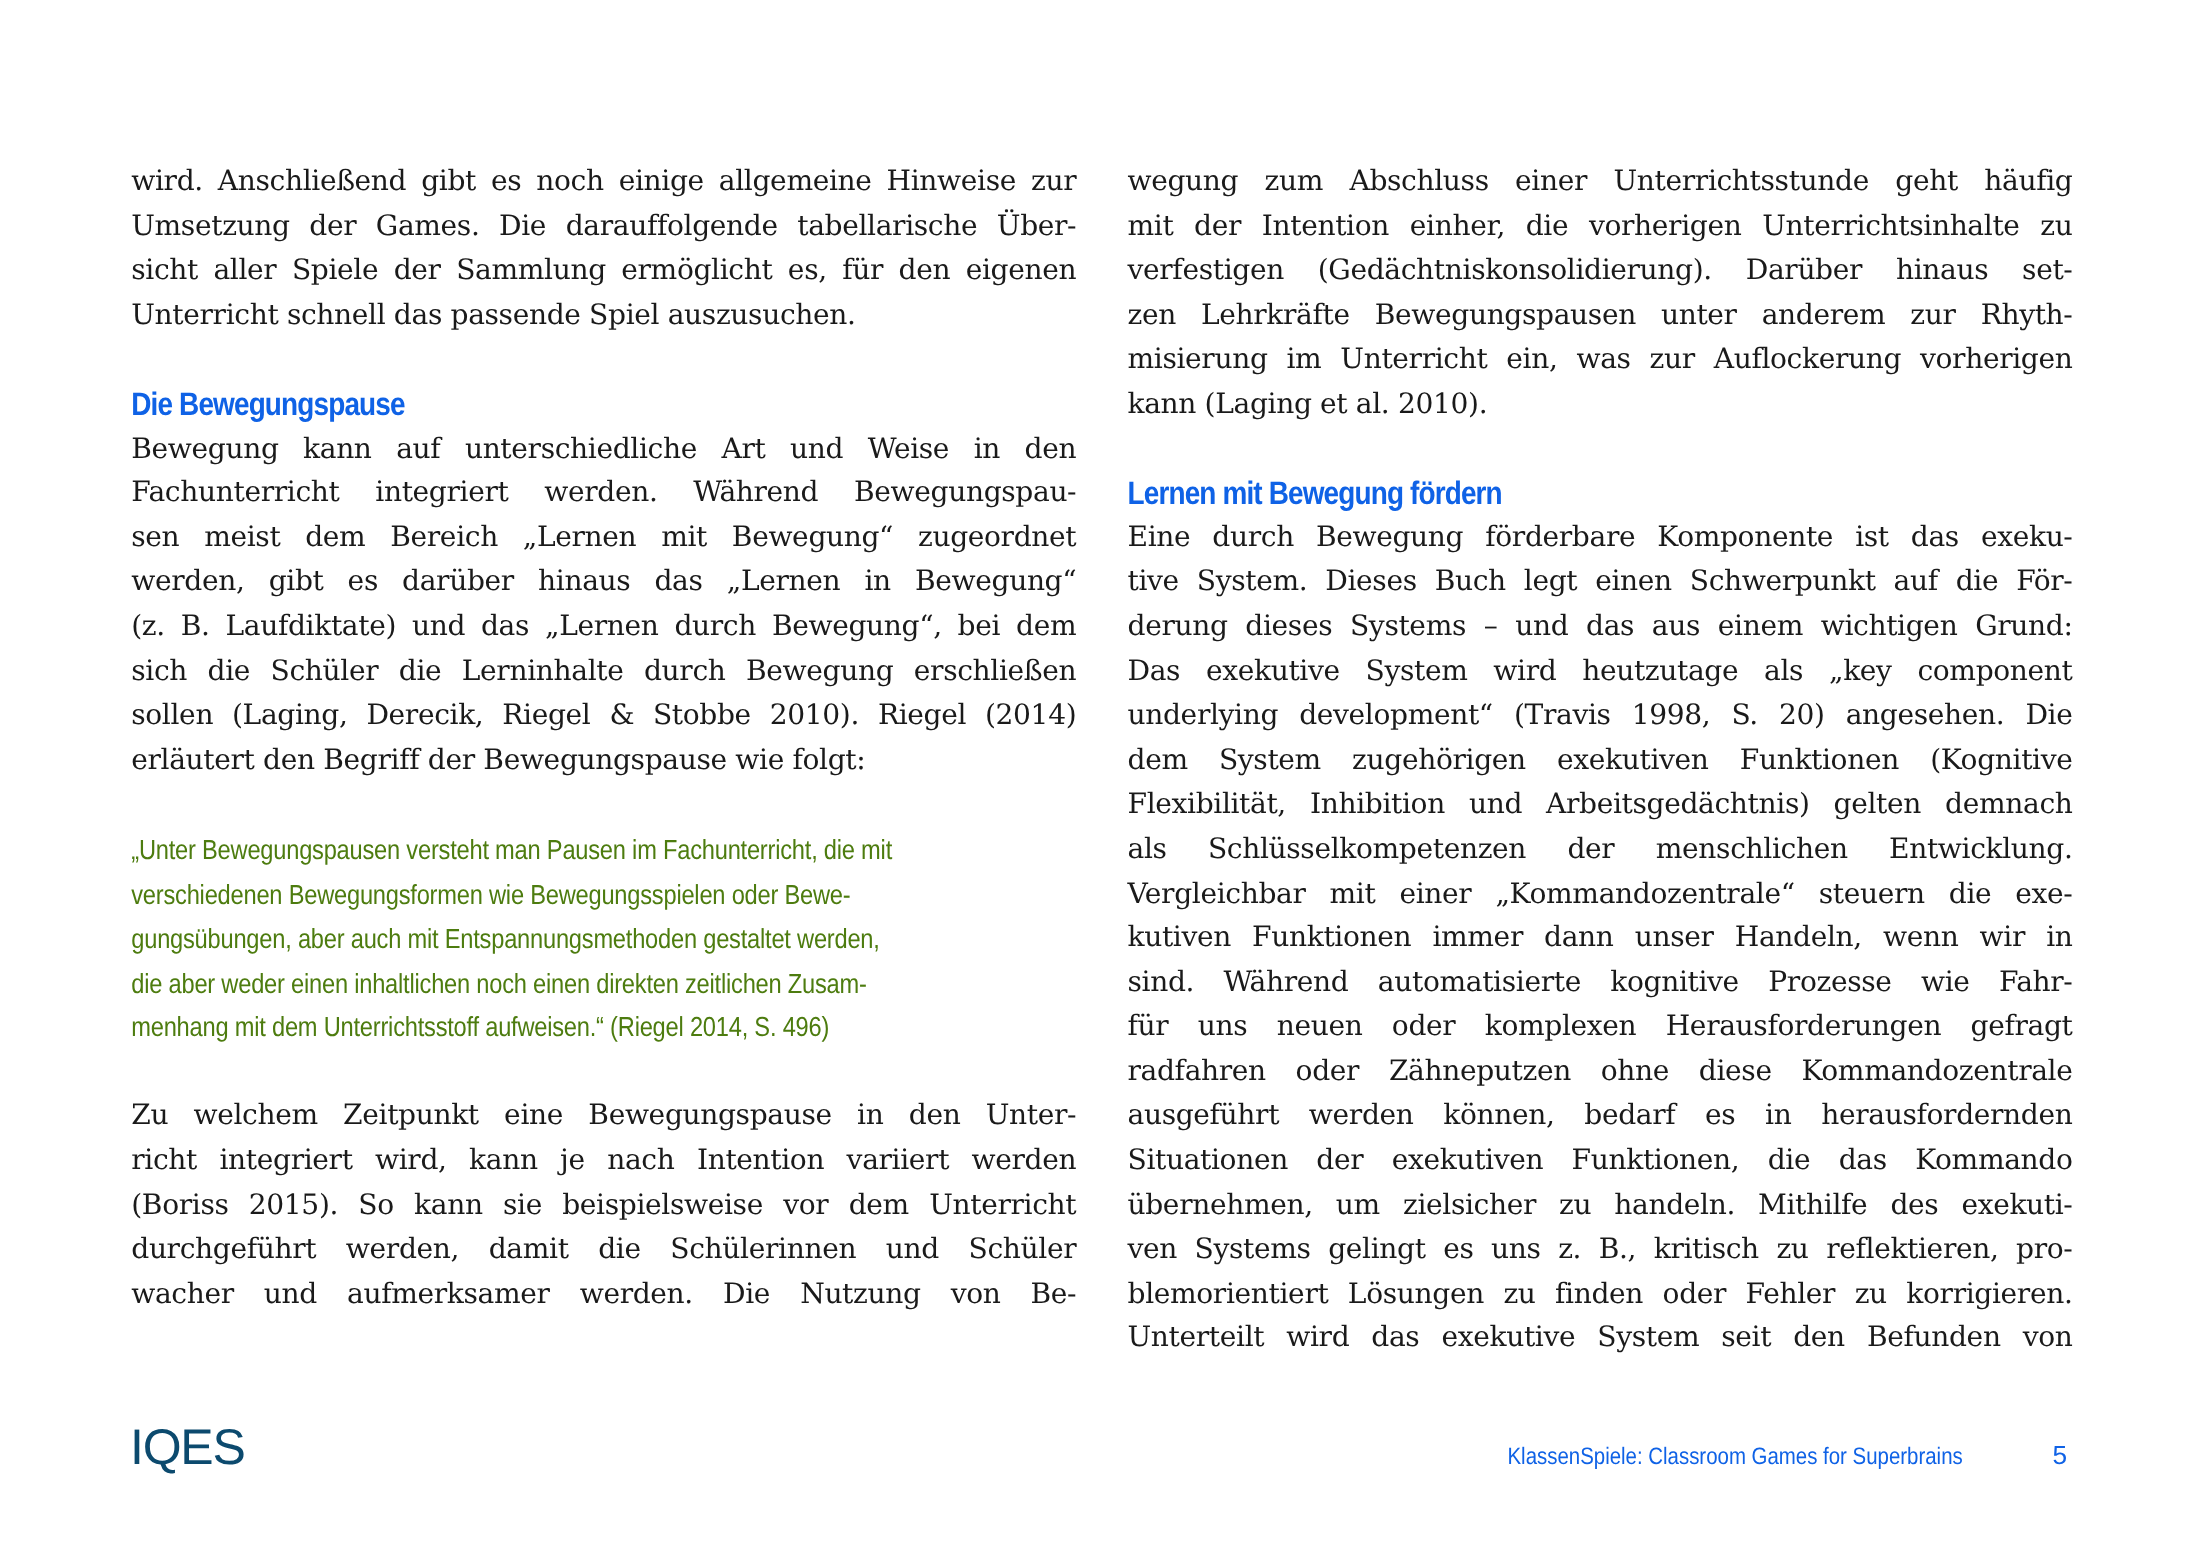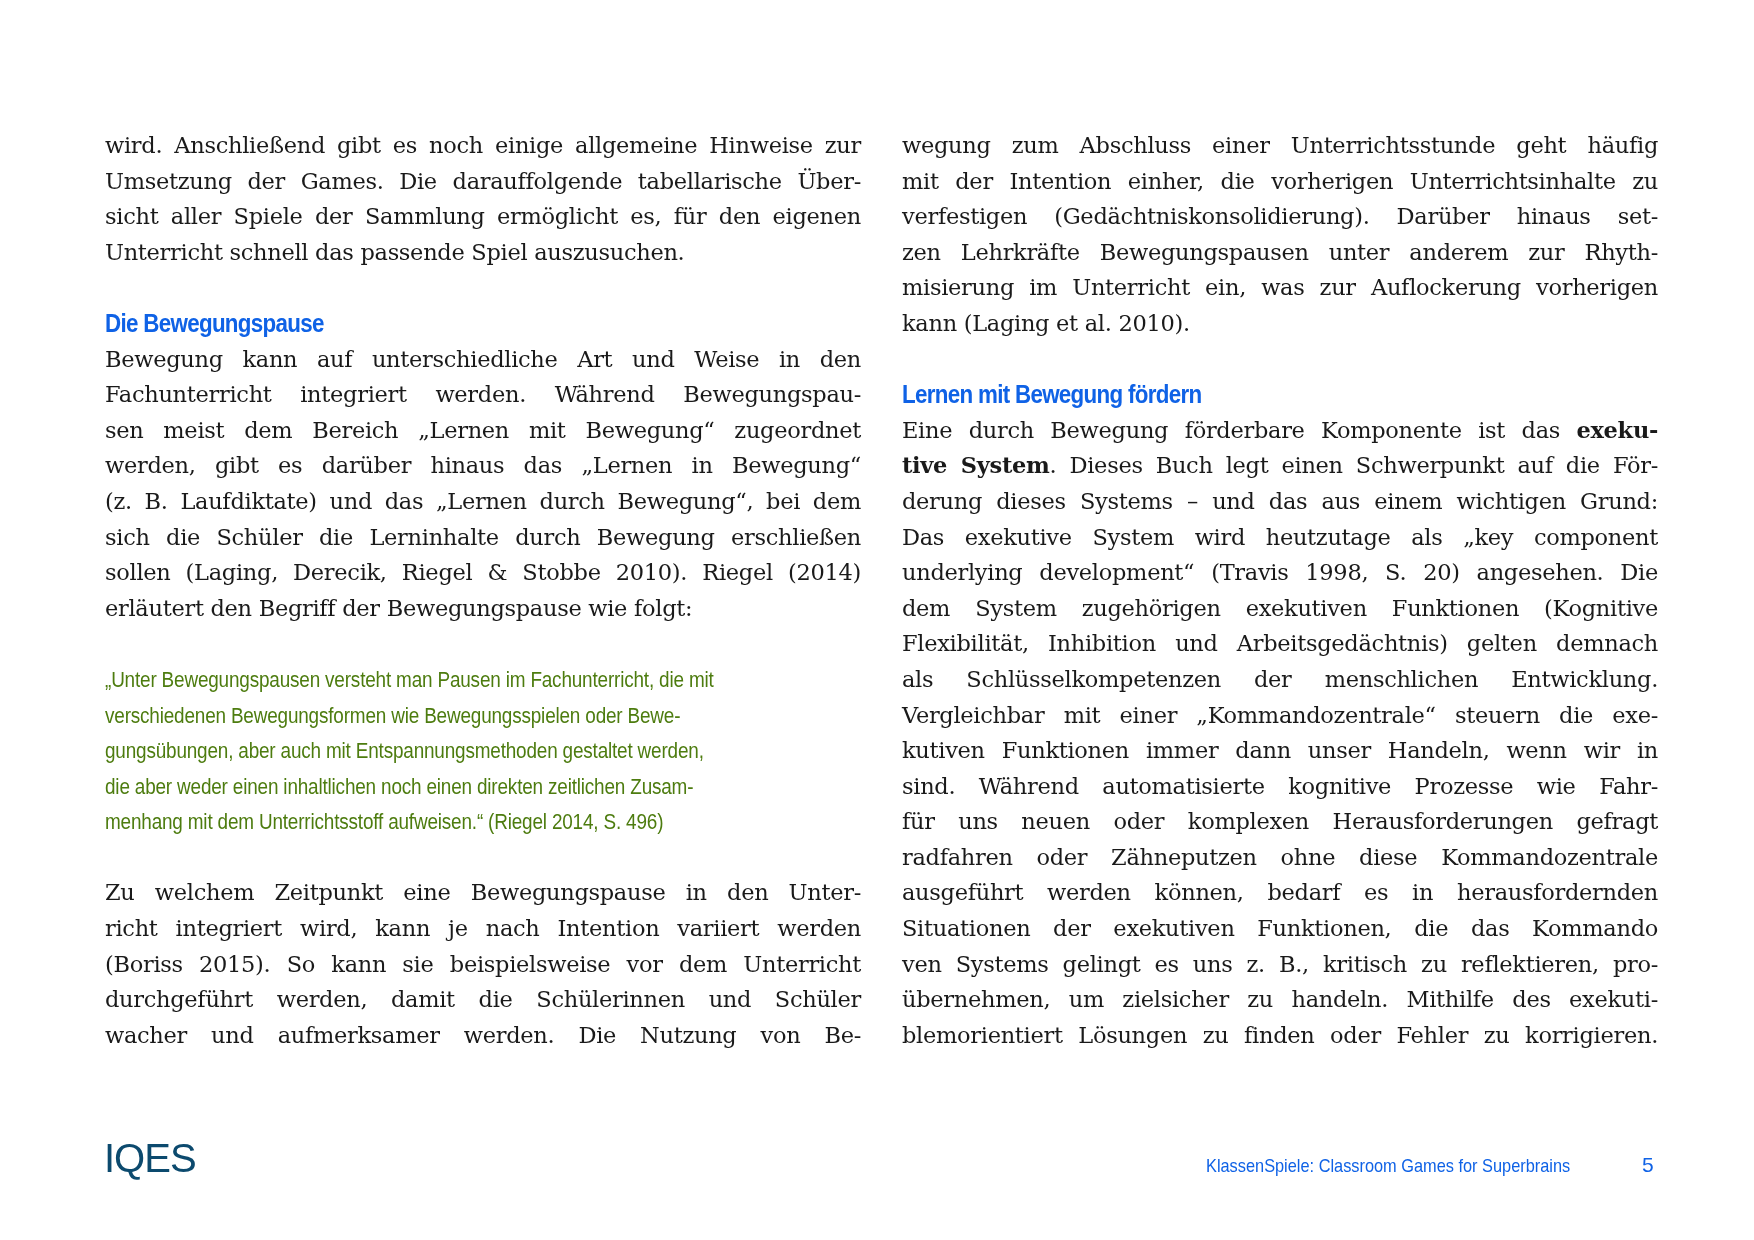--- a/index.html
+++ b/index.html
@@ -17,21 +17,21 @@
   .heading {
     font-family: "Liberation Sans", sans-serif; font-weight: bold;
     color: #0f62e6; font-size: 26px; letter-spacing: -0.8px;
     transform: scaleX(0.86); transform-origin: left center;
     display: block; height: 35.6px; white-space: nowrap;
   }
   .gap { display: block; height: 35.6px; }
   .quote { display: block; font-family: "Liberation Sans", sans-serif; font-size: 22px; letter-spacing: -0.2px;
            line-height: 35.6px; color: #4d7c0f; }
   .quote .line { transform: scaleX(0.86); transform-origin: left center; width: 116%; }
-  b { font-weight: bold; }
+  b { font-weight: normal; }
   .logo {
     position: absolute; left: 104px; top: 1136px;
     font-family: "Liberation Sans", sans-serif; font-size: 40px; color: #0c4a6e;
     letter-spacing: -1px;
   }
   .footer-title {
     position: absolute; left: 1206px; top: 1155px;
     font-family: "Liberation Sans", sans-serif; font-size: 19px; color: #0f62e6;
     transform: scaleX(0.86); transform-origin: left center; white-space: nowrap;
   }
@@ -100,21 +100,22 @@
     <span class="line">dem System zugehörigen exekutiven Funktionen (Kognitive</span>
     <span class="line">Flexibilität, Inhibition und Arbeitsgedächtnis) gelten demnach</span>
     <span class="line">als Schlüsselkompetenzen der menschlichen Entwicklung.</span>
     <span class="line">Vergleichbar mit einer „Kommandozentrale“ steuern die exe-</span>
     <span class="line">kutiven Funktionen immer dann unser Handeln, wenn wir in</span>
     <span class="line">sind. Während automatisierte kognitive Prozesse wie Fahr-</span>
     <span class="line">für uns neuen oder komplexen Herausforderungen gefragt</span>
     <span class="line">radfahren oder Zähneputzen ohne diese Kommandozentrale</span>
     <span class="line">ausgeführt werden können, bedarf es in herausfordernden</span>
     <span class="line">Situationen der exekutiven Funktionen, die das Kommando</span>
+    <span class="line">übernehmen, um zielsicher zu handeln. Mithilfe des exekuti-</span>
     <span class="line">ven Systems gelingt es uns z. B., kritisch zu reflektieren, pro-</span>
-    <span class="line">übernehmen, um zielsicher zu handeln. Mithilfe des exekuti-</span>
     <span class="line">blemorientiert Lösungen zu finden oder Fehler zu korrigieren.</span>
+    <span class="line">Unterteilt wird das exekutive System seit den Befunden von</span>
   </div>
 </div>
 
 <div class="logo">IQES</div>
 <div class="footer-title">KlassenSpiele: Classroom Games for Superbrains</div>
 <div class="page-num">5</div>
 
 </body></html>

